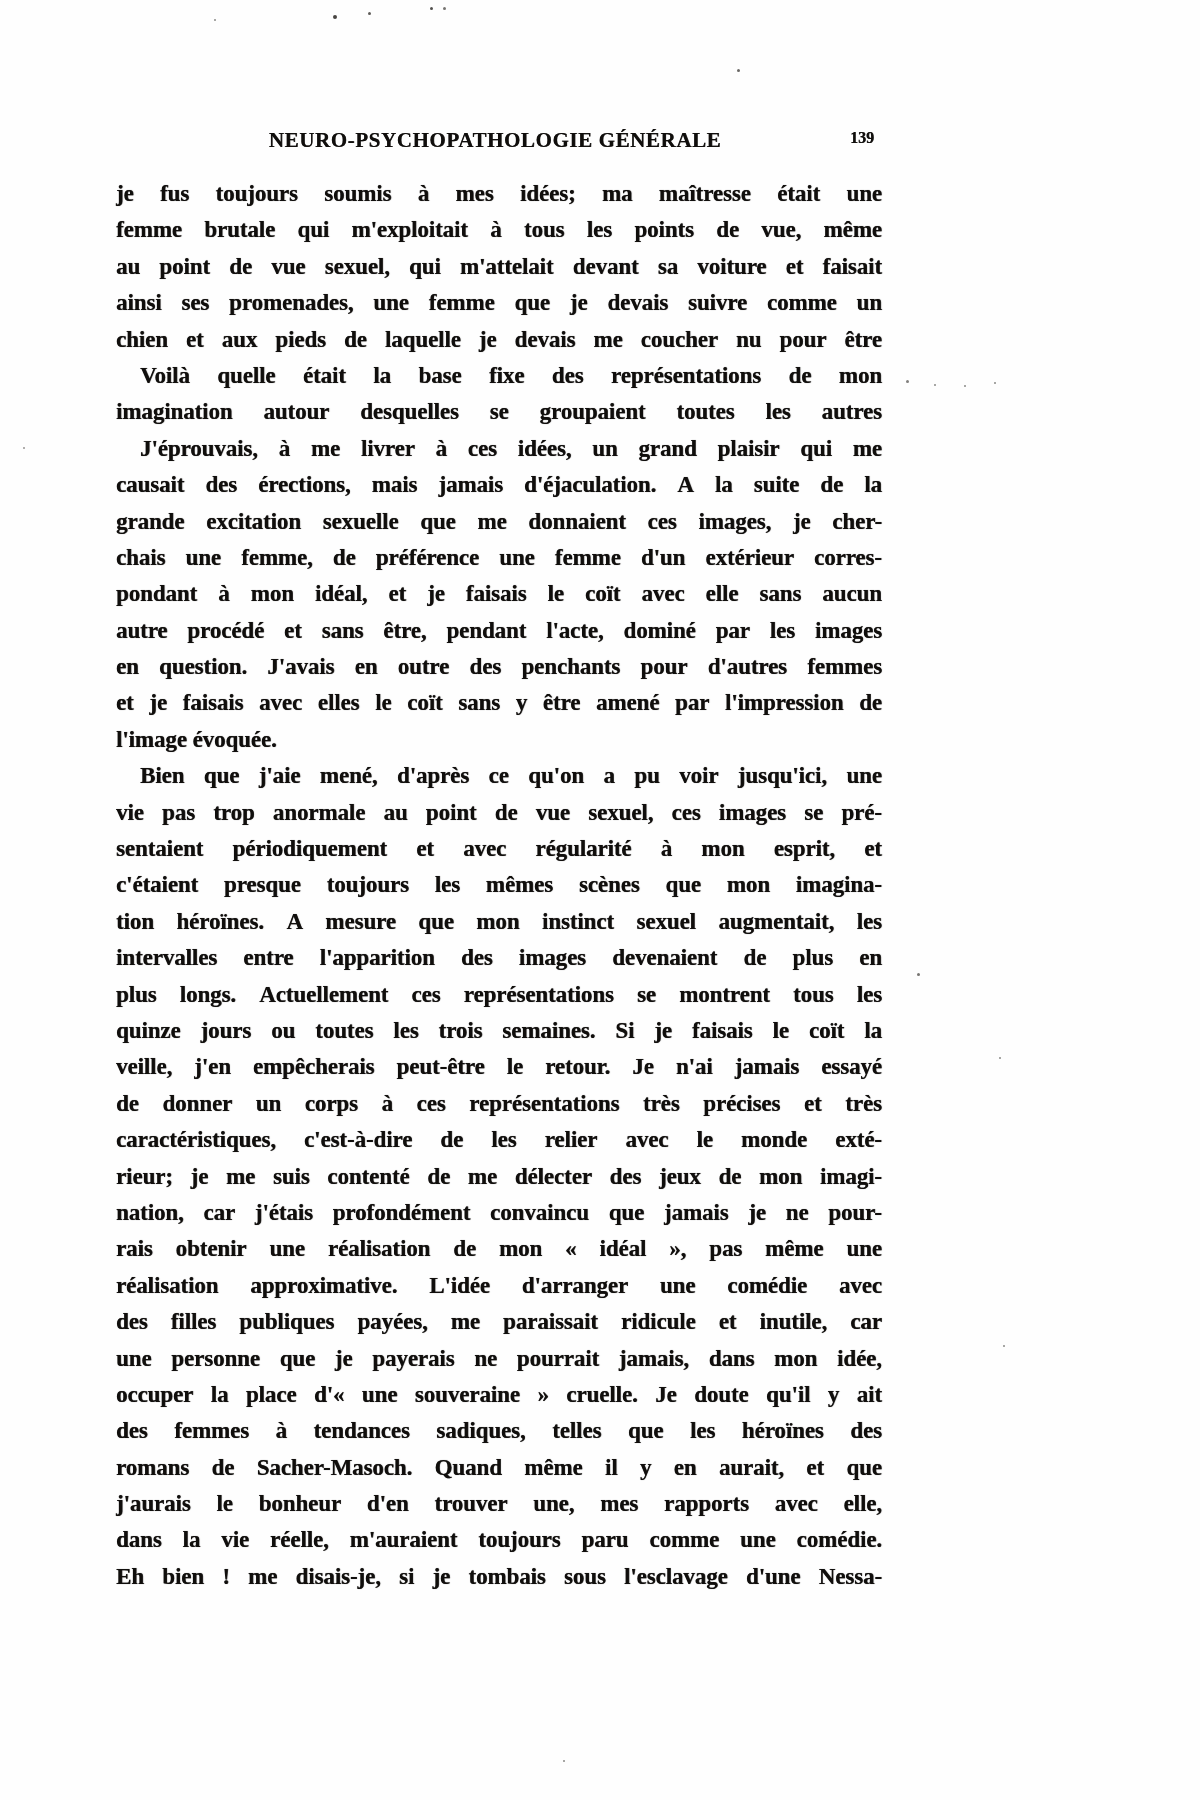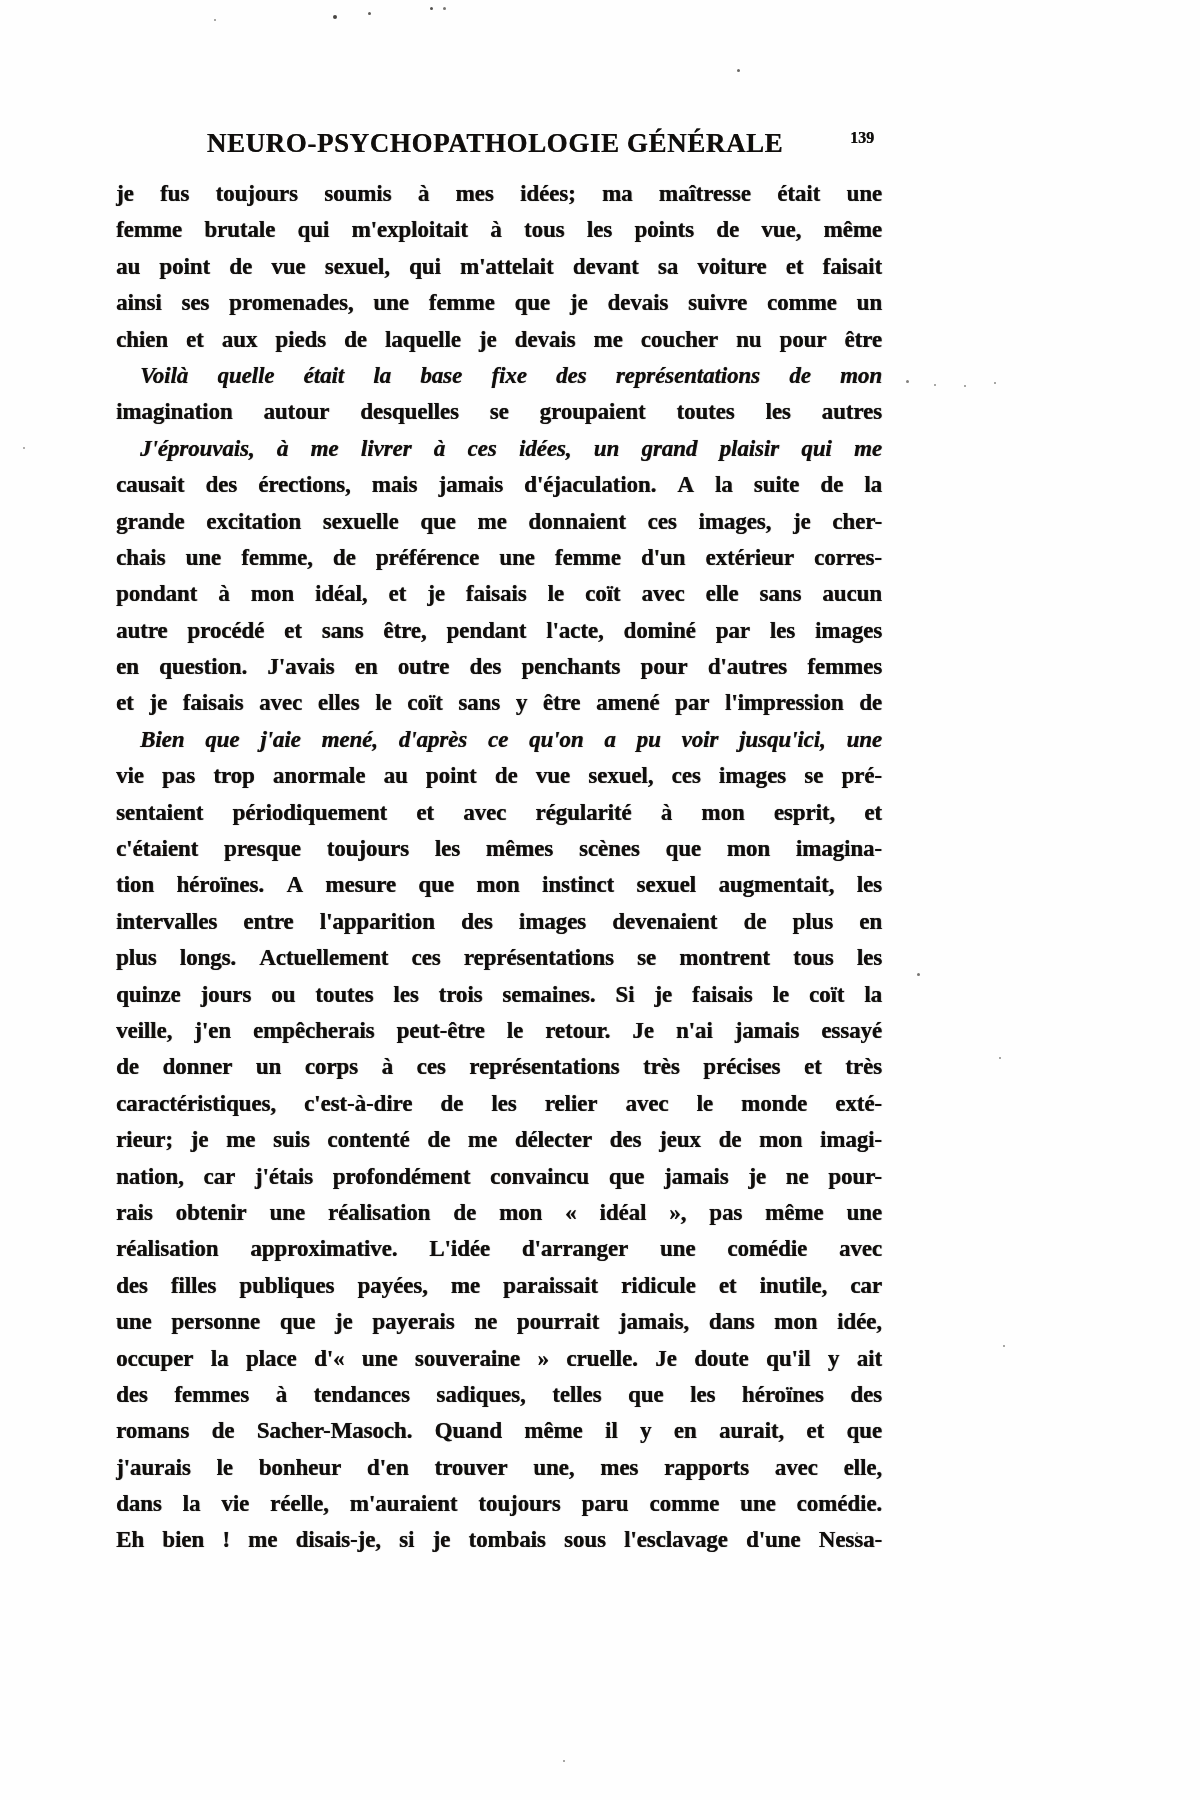--- a/index.html
+++ b/index.html
@@ -16,21 +16,21 @@
     position: absolute;
     top: 128px;
     left: 116px;
     width: 766px;
     height: 30px;
   }
   .running-title {
     position: absolute;
     left: 0; right: 8px;
     text-align: center;
-    font-size: 27px;
+    font-size: 21px;
     font-weight: 700;
     letter-spacing: 0.6px;
     text-shadow: 0.4px 0.4px 0.6px rgba(10,8,6,0.75);
     white-space: nowrap;
   }
   .page-number {
     position: absolute;
     right: 8px;
     top: 1px;
     font-size: 16px;
@@ -49,21 +49,21 @@
     font-size: 23px;
     font-weight: 700;
     letter-spacing: -0.1px;
     white-space: nowrap;
     text-shadow: 0.4px 0.4px 0.7px rgba(10,8,6,0.8);
   }
   .line.just {
     display: flex;
     justify-content: space-between;
   }
-  .line.indent { padding-left: 24px; font-style: italic; }
+  .line.indent { padding-left: 24px; }
   .speck {
     position: absolute;
     background: #1a1713;
     border-radius: 50%;
   }
 </style>
 </head>
 <body>
 
 <div class="page">
@@ -262,20 +262,21 @@
         <span>le</span>
         <span>coït</span>
         <span>sans</span>
         <span>y</span>
         <span>être</span>
         <span>amené</span>
         <span>par</span>
         <span>l'impression</span>
         <span>de</span>
       </div>
+      <div class="line">l'image évoquée.</div>
       <div class="line indent just">
         <span>Bien</span>
         <span>que</span>
         <span>j'aie</span>
         <span>mené,</span>
         <span>d'après</span>
         <span>ce</span>
         <span>qu'on</span>
         <span>a</span>
         <span>pu</span>

